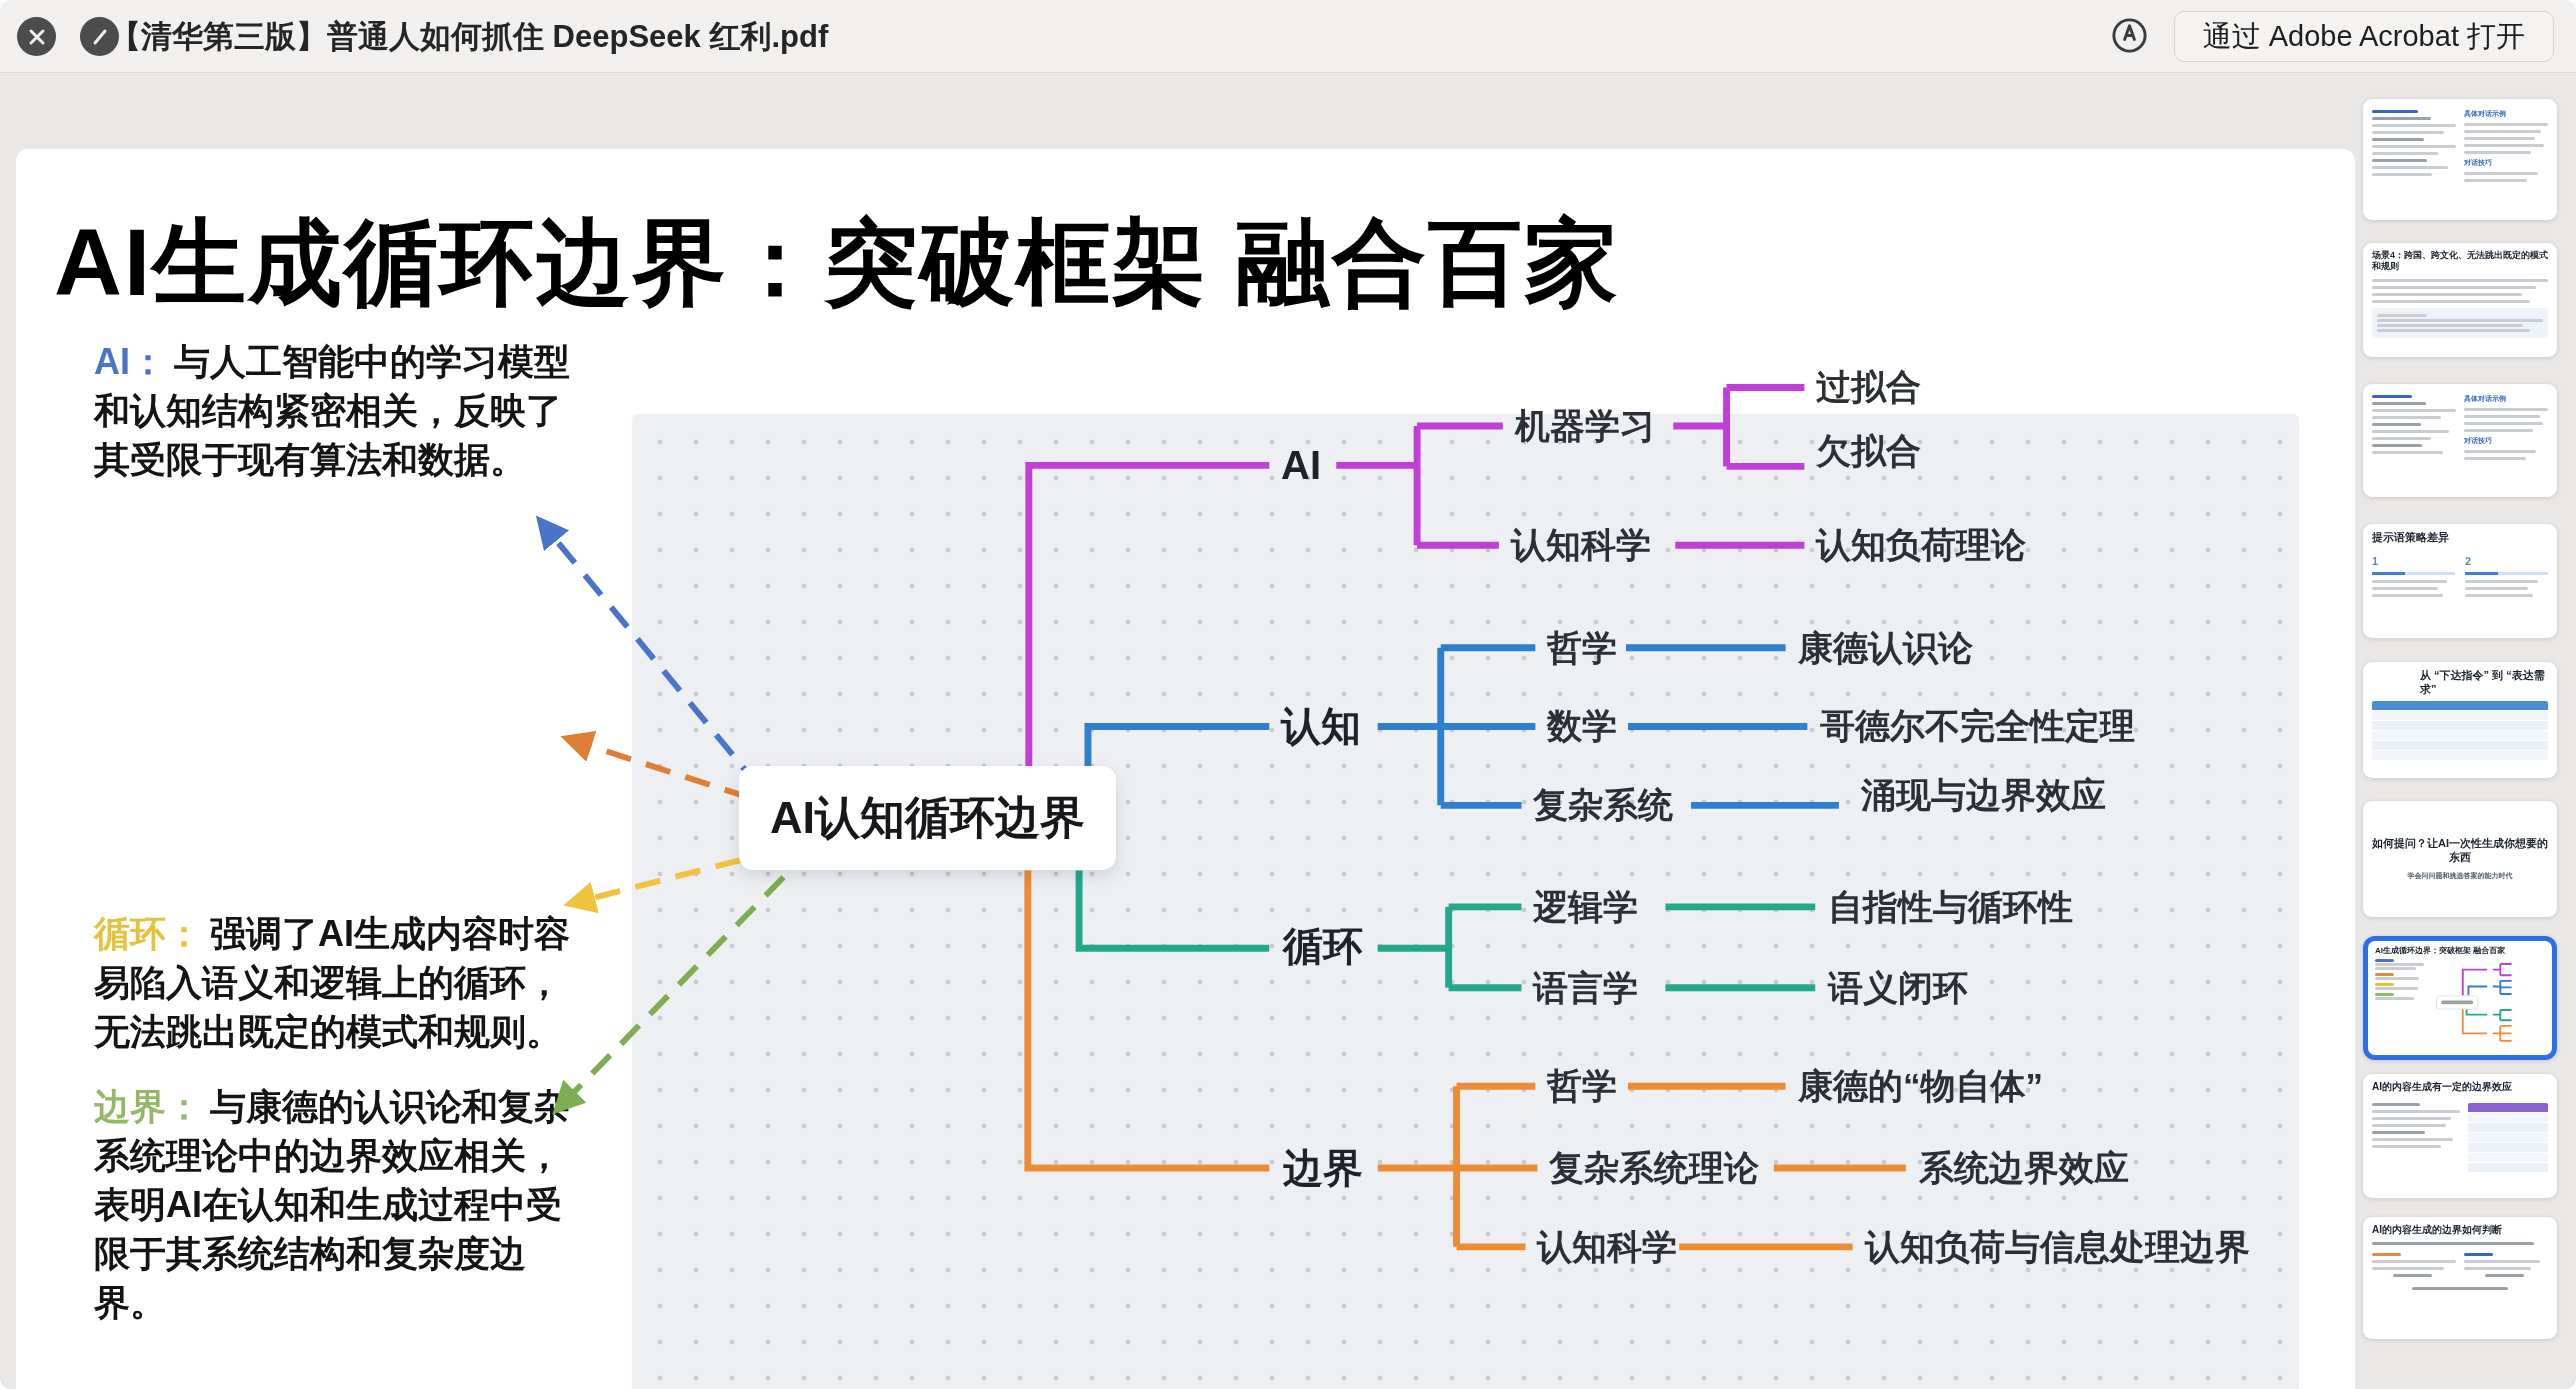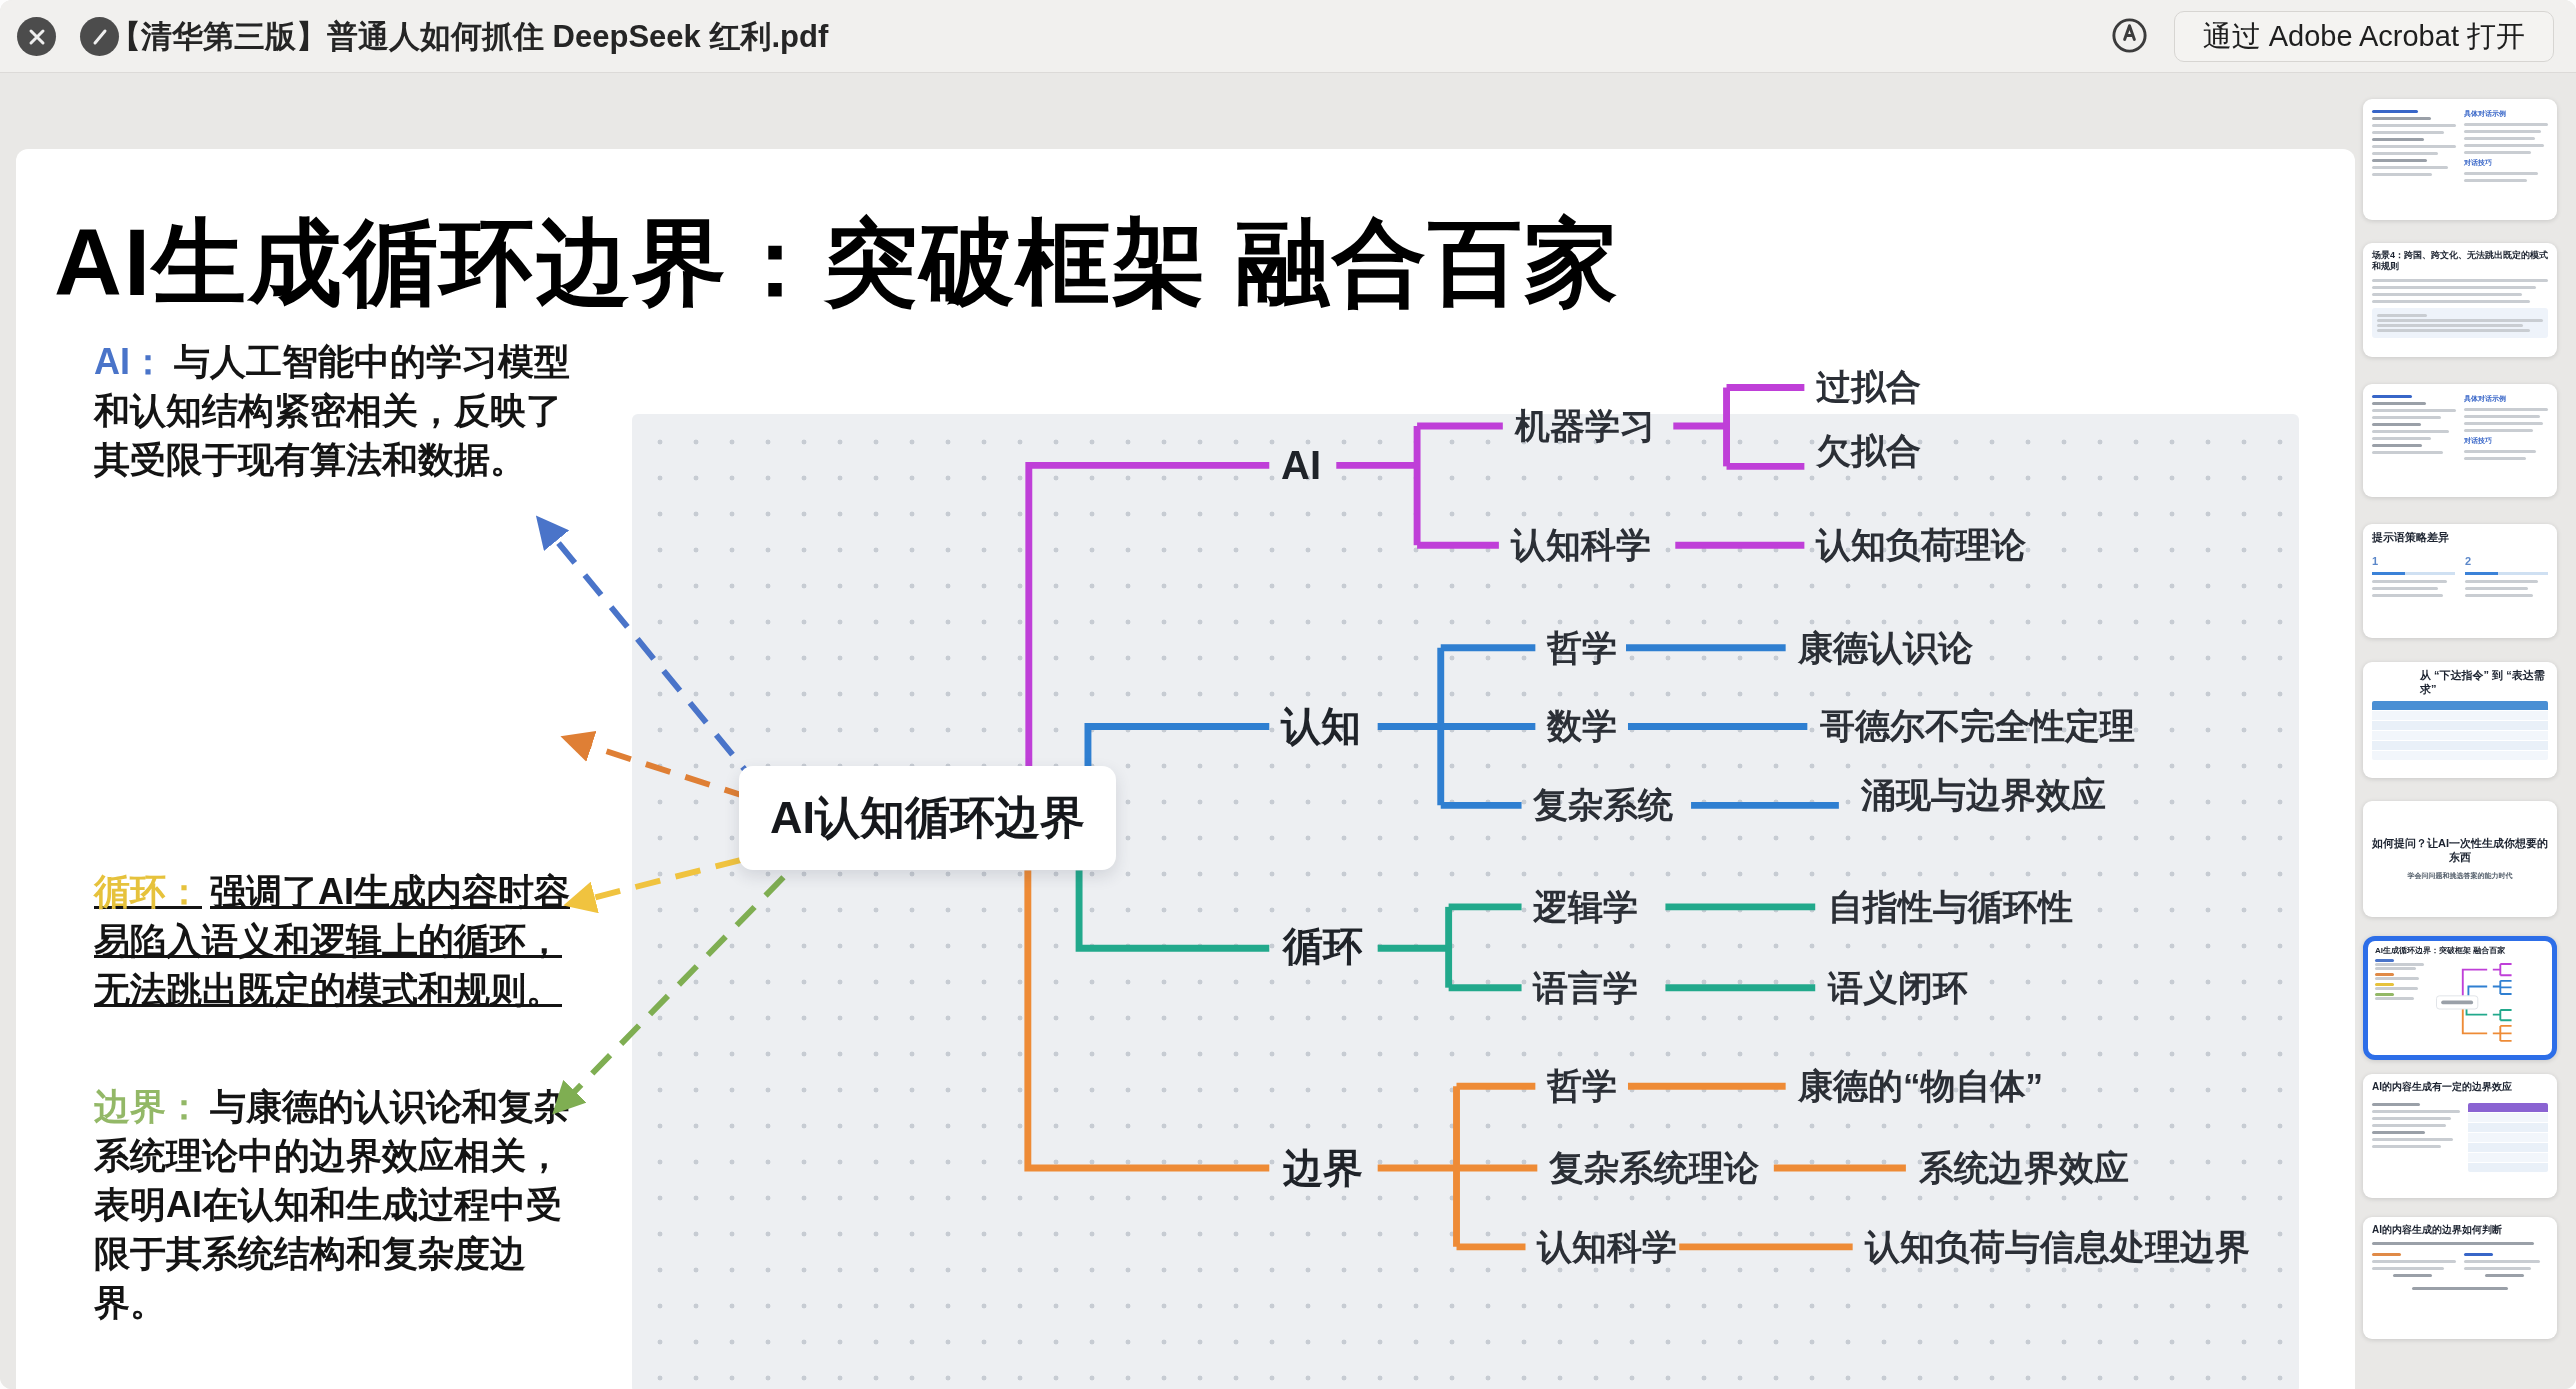--- a/index.html
+++ b/index.html
@@ -107,21 +107,21 @@
   </div>
 
   <div id="content">
     <div id="page"></div>
     <div id="map-bg"></div>
     <div id="slide-title">AI生成循环边界：突破框架 融合百家</div>
 
     <div class="annotation" style="left:94px; top:263px;">
       <span class="kw kw-ai">AI：</span><span>与人工智能中的学习模型和认知结构紧密相关，反映了其受限于现有算法和数据。</span>
     </div>
-    <div class="annotation" style="left:94px; top:793px;text-decoration:underline;">
+    <div class="annotation" style="left:94px; top:835px;">
       <span class="kw kw-loop">循环：</span><span>强调了AI生成内容时容易陷入语义和逻辑上的循环，无法跳出既定的模式和规则。</span>
     </div>
     <div class="annotation" style="left:94px; top:1008px;">
       <span class="kw kw-bound">边界：</span><span>与康德的认识论和复杂系统理论中的边界效应相关，表明AI在认知和生成过程中受限于其系统结构和复杂度边界。</span>
     </div>
 
     <div id="overlay">
       <svg id="lines" viewBox="0 0 2614 1410">
         <defs>
           <marker id="ah-blue" viewBox="0 0 10 10" refX="8" refY="5" markerWidth="5.5" markerHeight="5.5" orient="auto">

